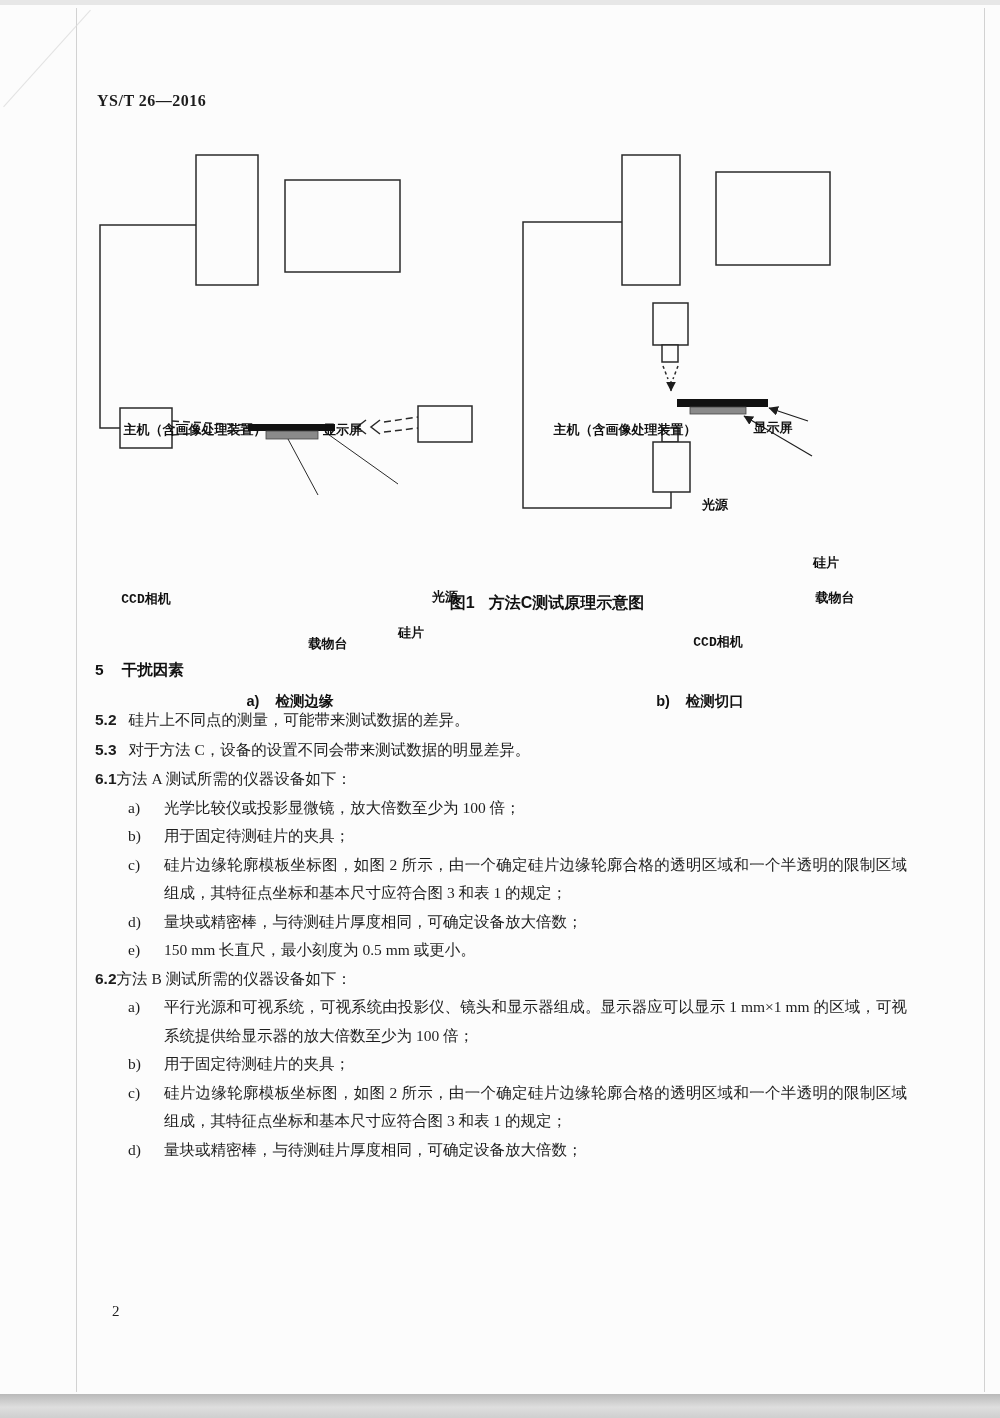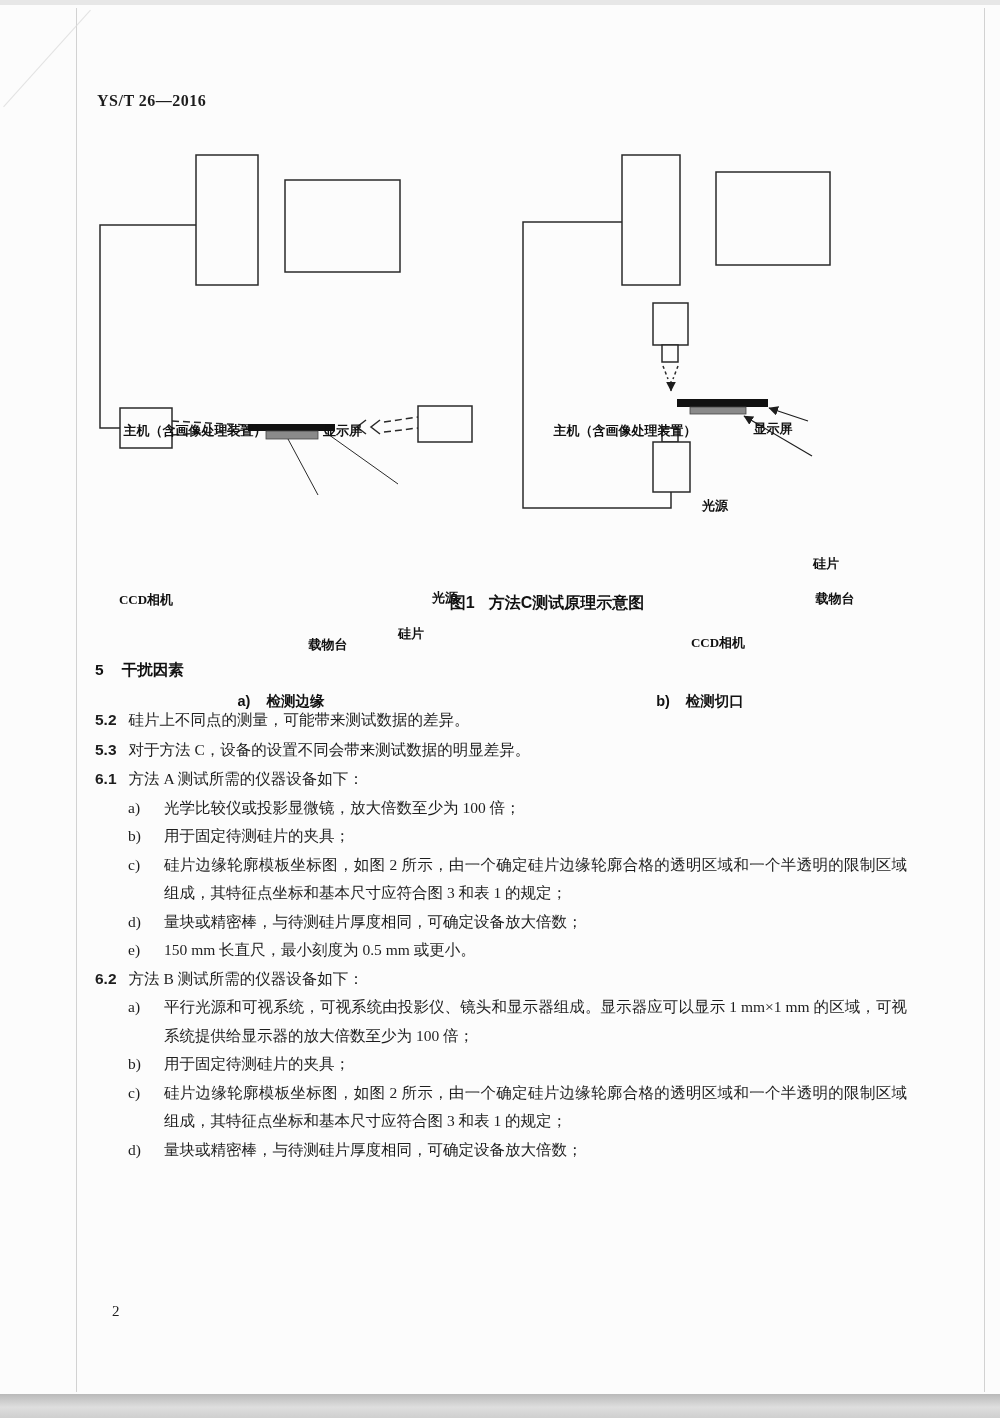--- a/index.html
+++ b/index.html
@@ -12,40 +12,40 @@
   .scan-left{position:absolute; left:76px; top:8px; width:1px; height:1384px; background:#d2d2d2;}
   .scan-right{position:absolute; left:984px; top:8px; width:1px; height:1384px; background:#d2d2d2;}
   .scan-diag{position:absolute; left:-18px; top:58px; width:130px; height:1px; background:#dcdcdc; transform:rotate(-48deg); opacity:.8;}
   .bottom-bar{position:absolute; left:0; right:0; top:1394px; height:24px;
     background:linear-gradient(to bottom,#b9b9b9,#dedede 55%,#cfcfcf);}
   .doc-number{position:absolute; left:97px; top:92px; font-size:16px; font-weight:700; letter-spacing:.5px;}
 
   
   .figure-area{position:absolute; left:0; top:140px; width:1000px; height:445px;}
   .figure-area svg{position:absolute; left:0; top:0;}
-  .dlabel{position:absolute; font-family:Liberation Serif, serif;
+  .dlabel{position:absolute; font-family:Liberation Mono, monospace;
     font-weight:700; font-size:13px; color:#111; text-align:center; line-height:15px;}
   .dcaption{position:absolute; font-family:"Liberation Sans","DejaVu Sans",sans-serif;
     font-weight:700; font-size:14.5px; color:#111; text-align:center;}
   .dcaption .pfx{margin-right:16px;}
   .figure-caption{position:absolute; left:0; top:593px; width:1000px; text-align:center;
     font-family:"Liberation Sans","DejaVu Sans",sans-serif; font-weight:700; font-size:16px; color:#111;padding-left:47px;}
   .figure-caption .pfx{margin-right:14px;}
 
   
   .content{position:absolute; left:95px; top:660px; width:812px; font-size:15.5px;}
   .sec-heading{font-family:"Liberation Sans","DejaVu Sans",sans-serif; font-weight:700;
     font-size:15.5px; color:#111;}
   .sec-heading .num{margin-right:18px;}
   #sec5-heading{margin-bottom:24px;}
   #sec6-heading{margin-top:32px; margin-bottom:26px;}
   .clause{line-height:30px; text-align:justify;}
   .clause .cnum{font-family:"Liberation Sans","DejaVu Sans",sans-serif; font-weight:700; margin-right:12px;}
   .subintro{line-height:28.5px;}
-  .subintro .cnum{font-family:"Liberation Sans","DejaVu Sans",sans-serif; font-weight:700; margin-right:12px;}
+  .subintro .cnum{font-family:"Liberation Sans","DejaVu Sans",sans-serif; font-weight:700; }
   .item{display:flex; line-height:28.5px;}
   .item .letter{width:36px; flex:0 0 36px; margin-left:33px;}
   .item .itext{flex:1; text-align:justify;}
 
   .page-number{position:absolute; left:112px; top:1303px; font-size:15px;}
   .watermark{position:absolute; right:6px; top:1252px;
     font-family:"Liberation Sans","DejaVu Sans",sans-serif; font-weight:700;
     font-size:74px; color:rgba(130,158,196,0.50); letter-spacing:2px;}
 </style>
 </head>
@@ -105,21 +105,21 @@
         <line x1="812" y1="316" x2="744" y2="276" marker-end="url(#arr)"></line>
       </g>
     </svg>
 
     <div class="dlabel" style="left:110px; top:283px; width:170px;">主机（含画像处理装置）</div>
     <div class="dlabel" style="left:285px; top:283px; width:115px;">显示屏</div>
     <div class="dlabel" style="left:106px; top:452px; width:80px;">CCD相机</div>
     <div class="dlabel" style="left:418px; top:450px; width:54px;">光源</div>
     <div class="dlabel" style="left:300px; top:497px; width:56px;">载物台</div>
     <div class="dlabel" style="left:390px; top:486px; width:42px;">硅片</div>
-    <div class="dcaption" style="left:201px; top:552px; width:160px;">
+    <div class="dcaption" style="left:210px; top:552px; width:160px;">
       <span class="pfx">a)</span><span>检测边缘</span>
     </div>
 
     <div class="dlabel" style="left:540px; top:283px; width:170px;">主机（含画像处理装置）</div>
     <div class="dlabel" style="left:716px; top:281px; width:114px;">显示屏</div>
     <div class="dlabel" style="left:694px; top:358px; width:42px;">光源</div>
     <div class="dlabel" style="left:805px; top:416px; width:42px;">硅片</div>
     <div class="dlabel" style="left:806px; top:451px; width:58px;">载物台</div>
     <div class="dlabel" style="left:678px; top:495px; width:80px;">CCD相机</div>
     <div class="dcaption" style="left:620px; top:552px; width:160px;">

